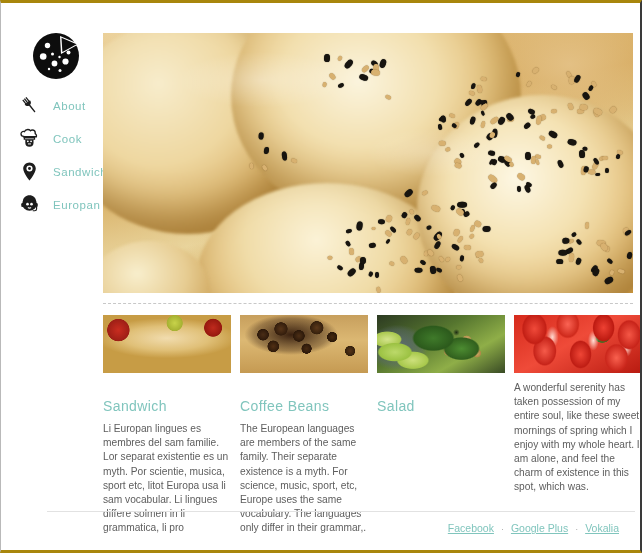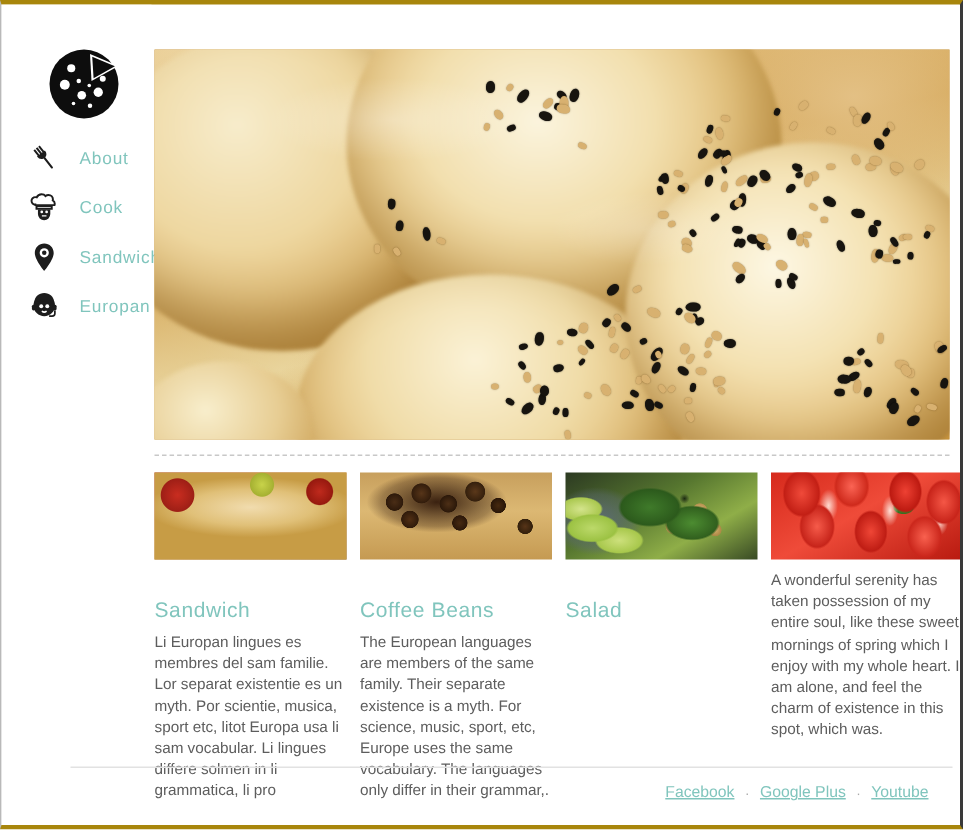--- a/index.html
+++ b/index.html
@@ -584,17 +584,17 @@
   </div>
 
   <div id="footer-rule"></div>
 
   <div id="footer">
     <div id="social">
       <a>Facebook</a>
       <span class="sep">·</span>
       <a>Google Plus</a>
       <span class="sep">·</span>
-      <a>Youtube</a>
+      <a>Vokalia</a>
     </div>
   </div>
 
 </div>
 
 </body></html>

